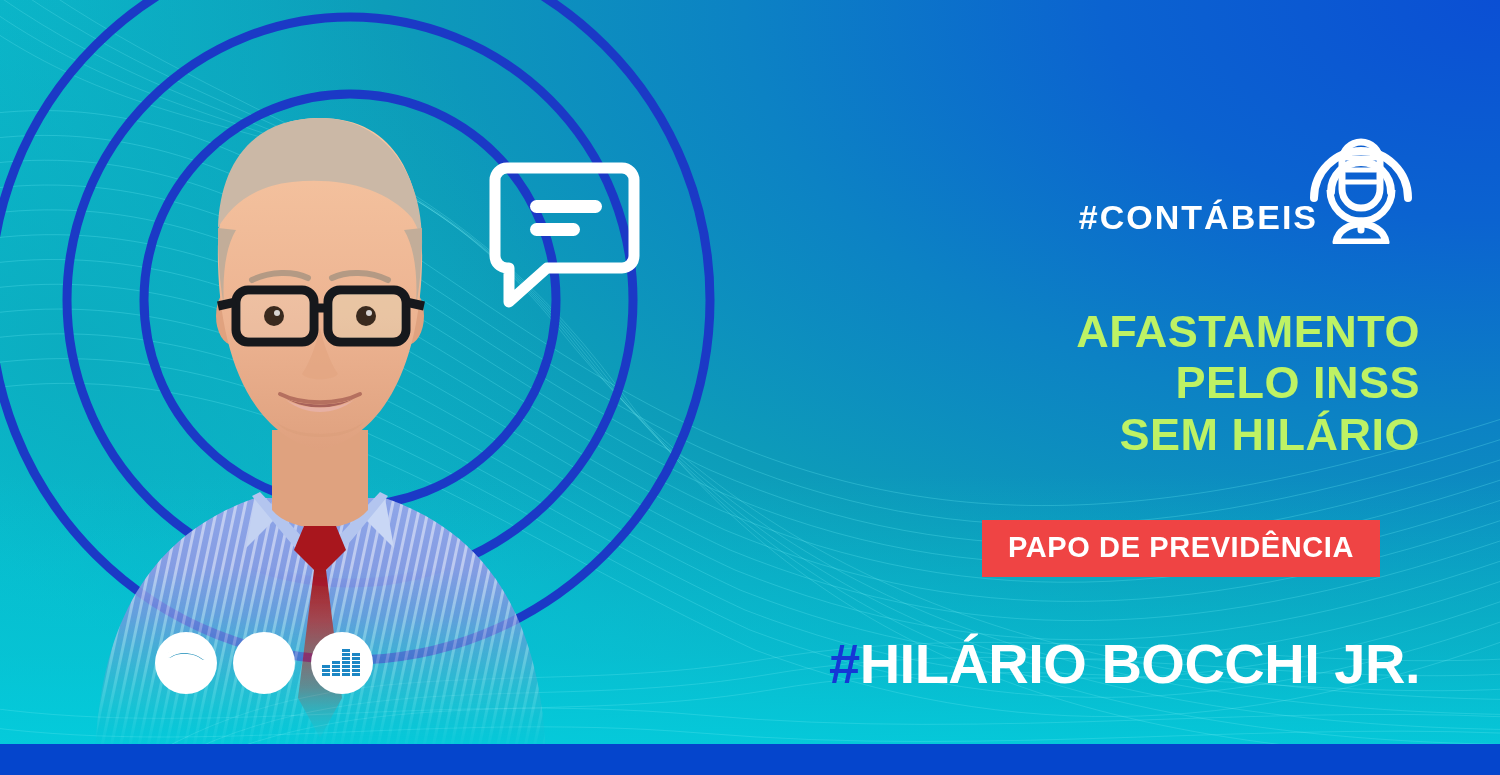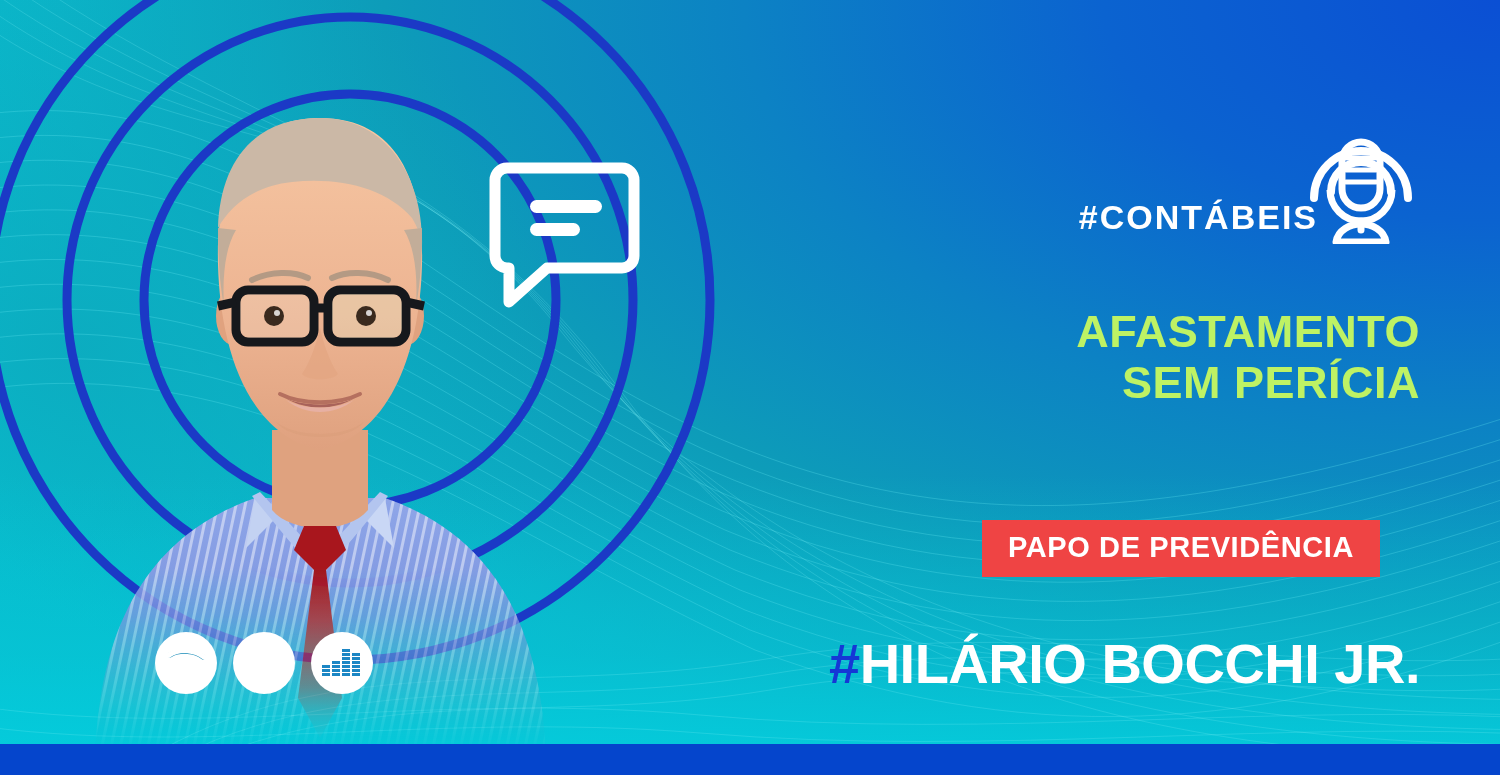--- a/index.html
+++ b/index.html
@@ -343,21 +343,22 @@
           </g>
           <path d="M28,78 A31,31 0 0 0 90,78" fill="none" stroke="#ffffff" stroke-width="7"></path>
           <path d="M59,109 V118" stroke="#ffffff" stroke-width="7" stroke-linecap="round"></path>
           <path d="M34,130 C 36,118 48,112 59,112 C 70,112 82,118 84,130 Z" fill="none" stroke="#ffffff" stroke-width="7" stroke-linejoin="round"></path>
         </svg>
       </div>
     </div>
 
     <div class="episode-title">
       <span>AFASTAMENTO</span>
-      <span>SEM PERÍCIA</span>
+      <span>PELO INSS</span>
+      <span>SEM HILÁRIO</span>
     </div>
 
     <div class="badge">PAPO DE PREVIDÊNCIA</div>
 
     <div class="guest-name"><span class="guest-hash">#</span><span>HILÁRIO BOCCHI JR.</span></div>
 
   </div>
 
   <div class="bottom-bar"></div>
 

